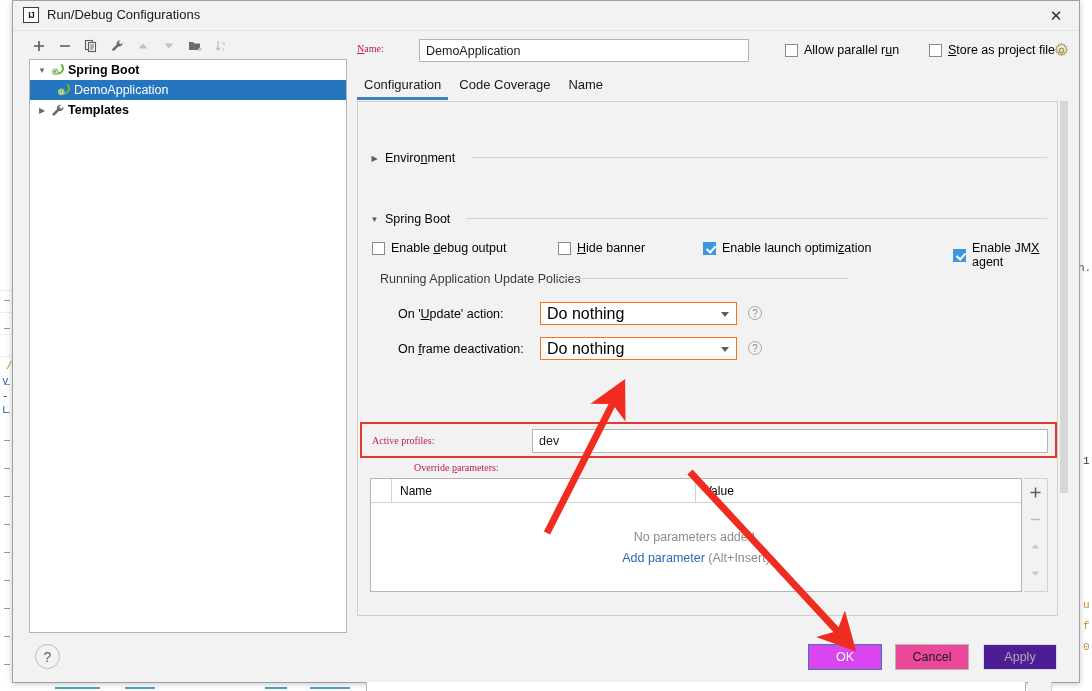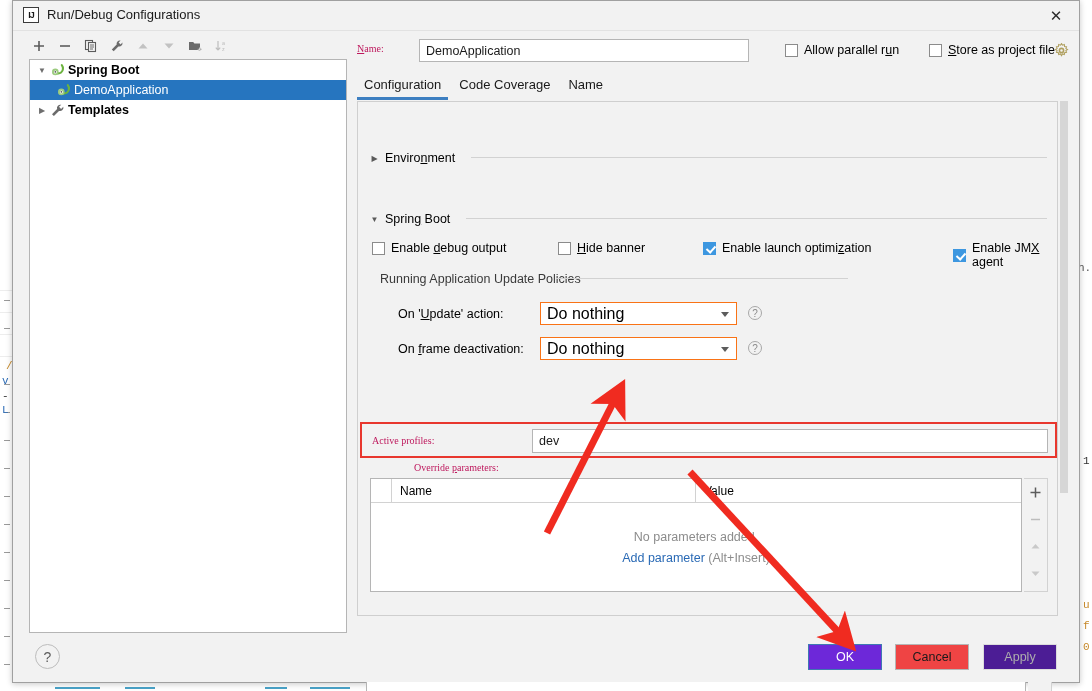--- a/index.html
+++ b/index.html
@@ -499,28 +499,28 @@
     top: 10px;
     height: 26px;
     display: flex; align-items: center; justify-content: center;
     font-size: 12.5px;
     box-sizing: border-box;
     cursor: pointer;
   }
   #ok-btn {
     right: 197px;
     width: 74px;
-    background: #6d28d9;
+    background: #d946ef;
     color: #ffffff;
     border: 1px solid #3f78b3;
   }
   #cancel-btn {
     right: 110px;
     width: 74px;
-    background: #ef4444;
+    background: #ec4899;
     color: #1a1a1a;
     border: 1px solid #b5b5b5;
   }
   #apply-btn {
     right: 22px;
     width: 74px;
     background: #4c1d95;
     color: #adadad;
     border: 1px solid #dcdcdc;
   }

